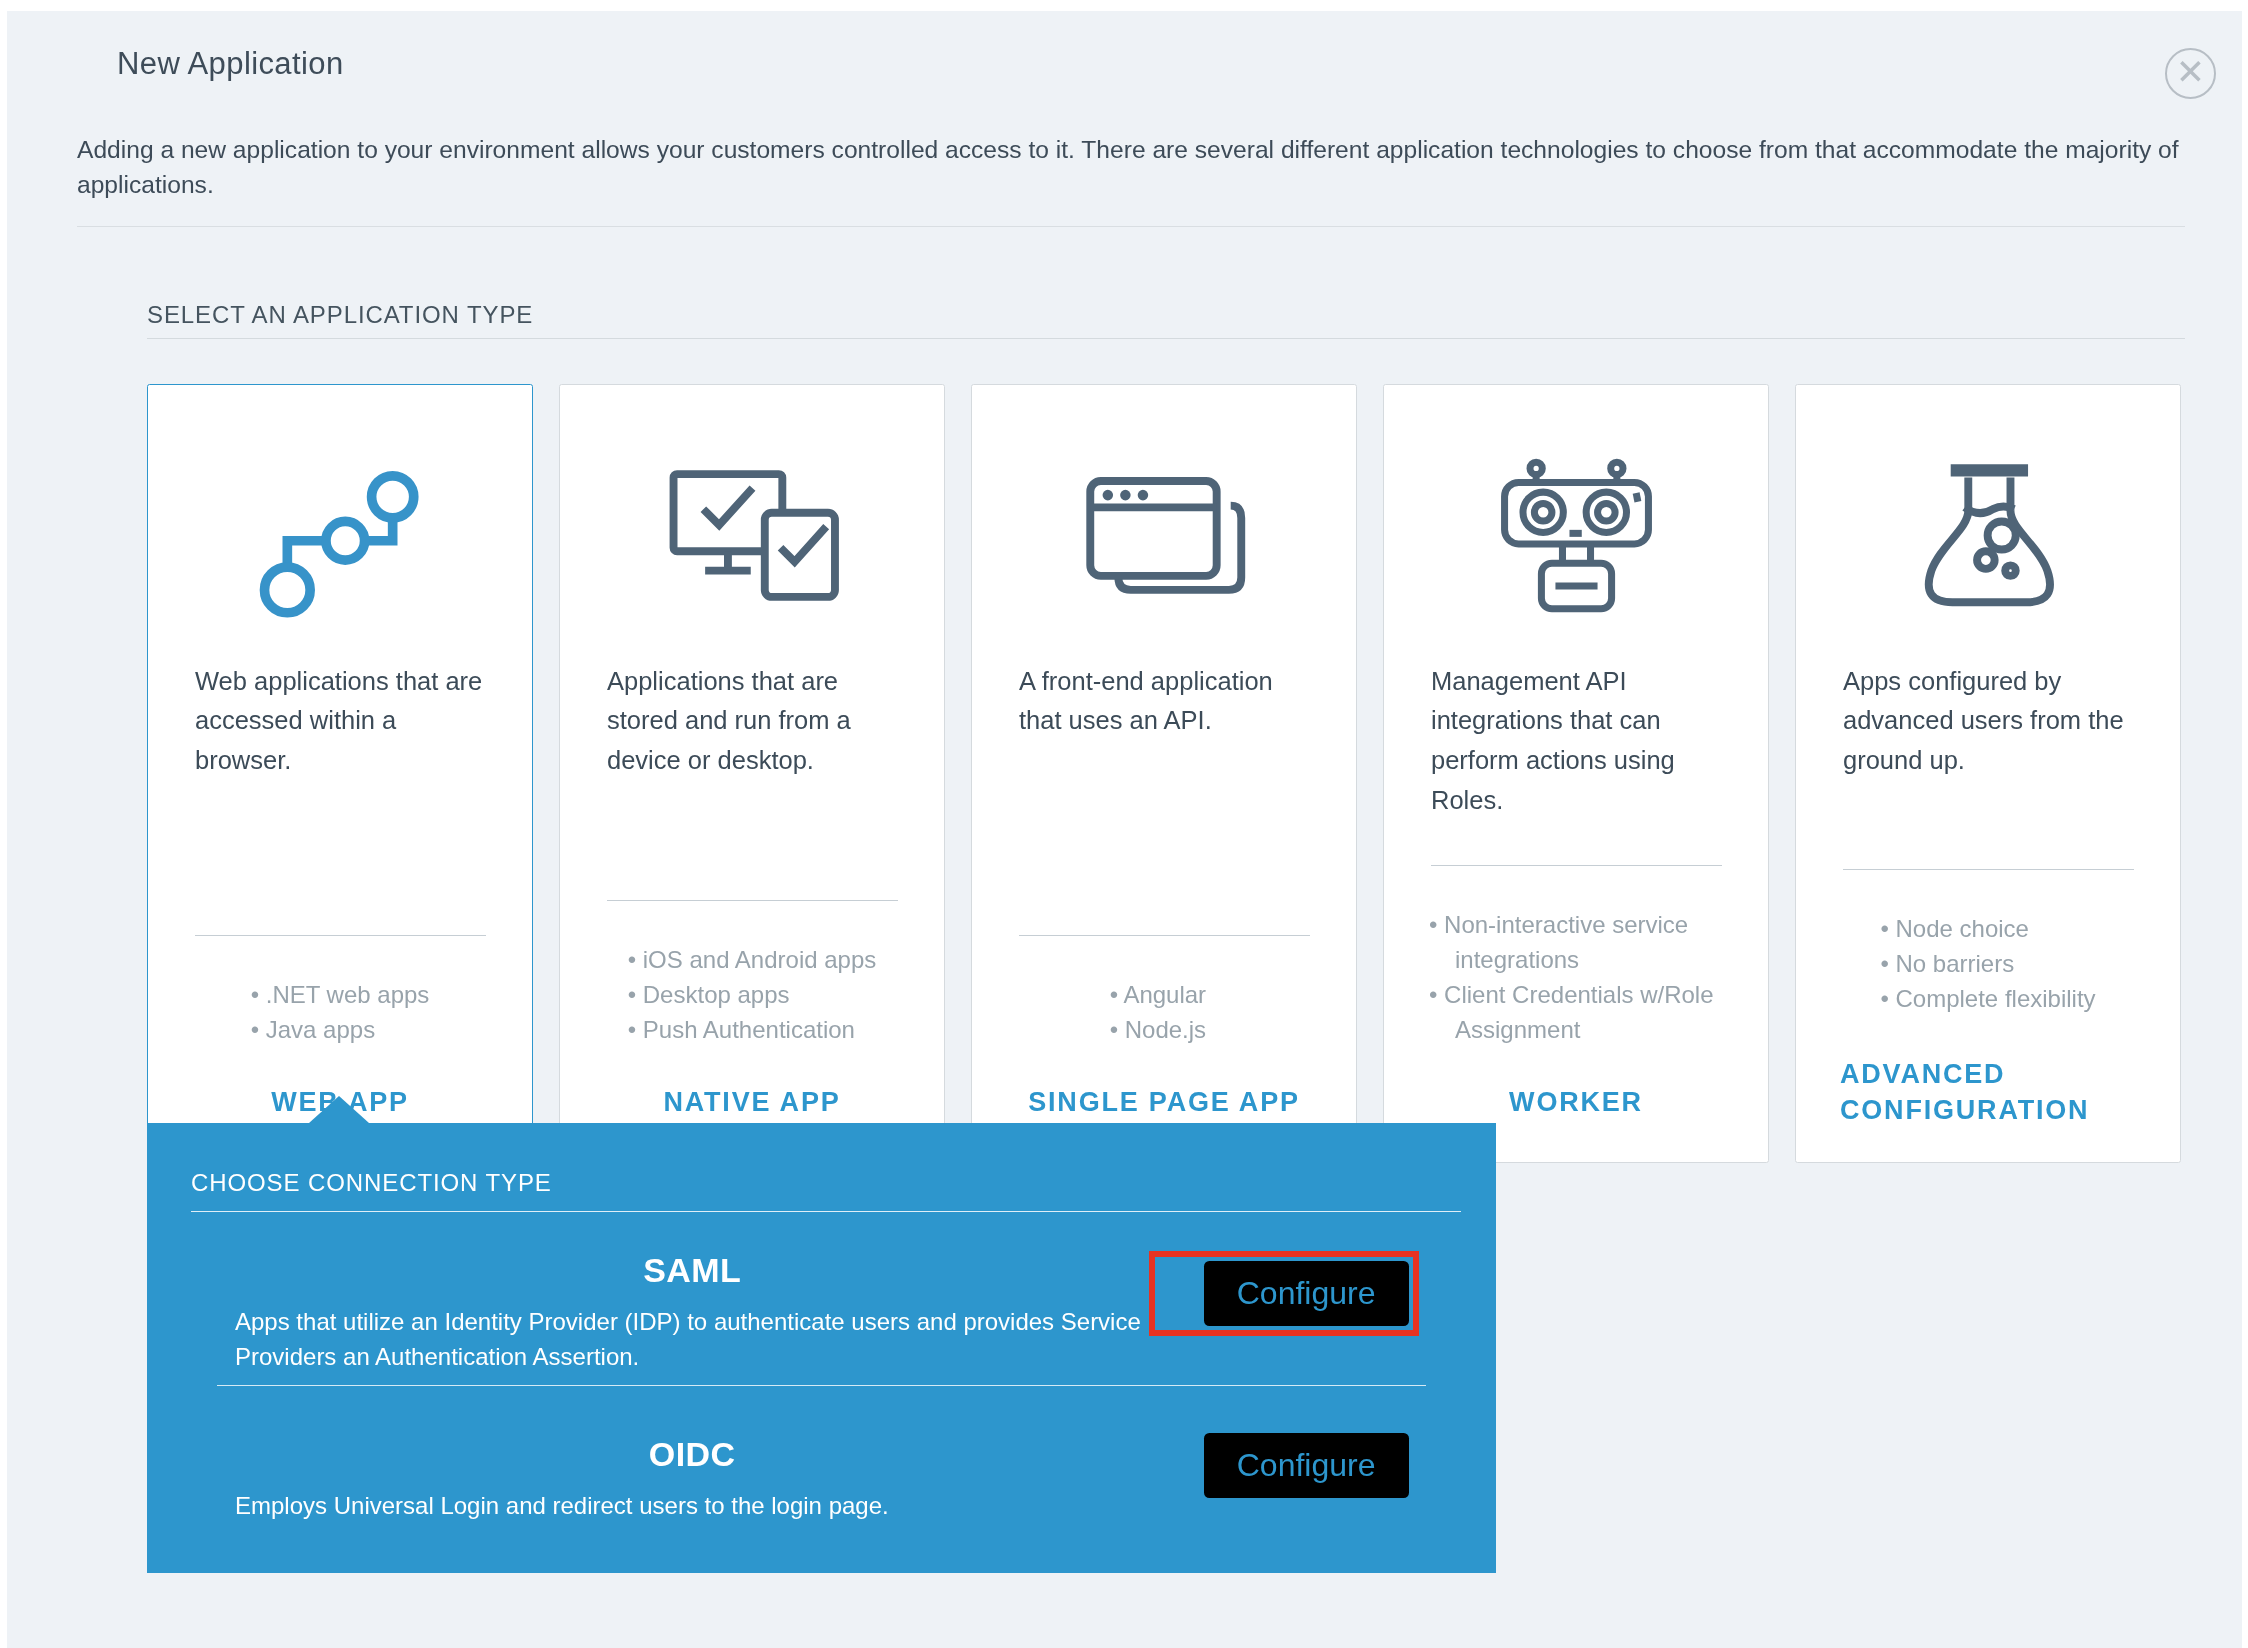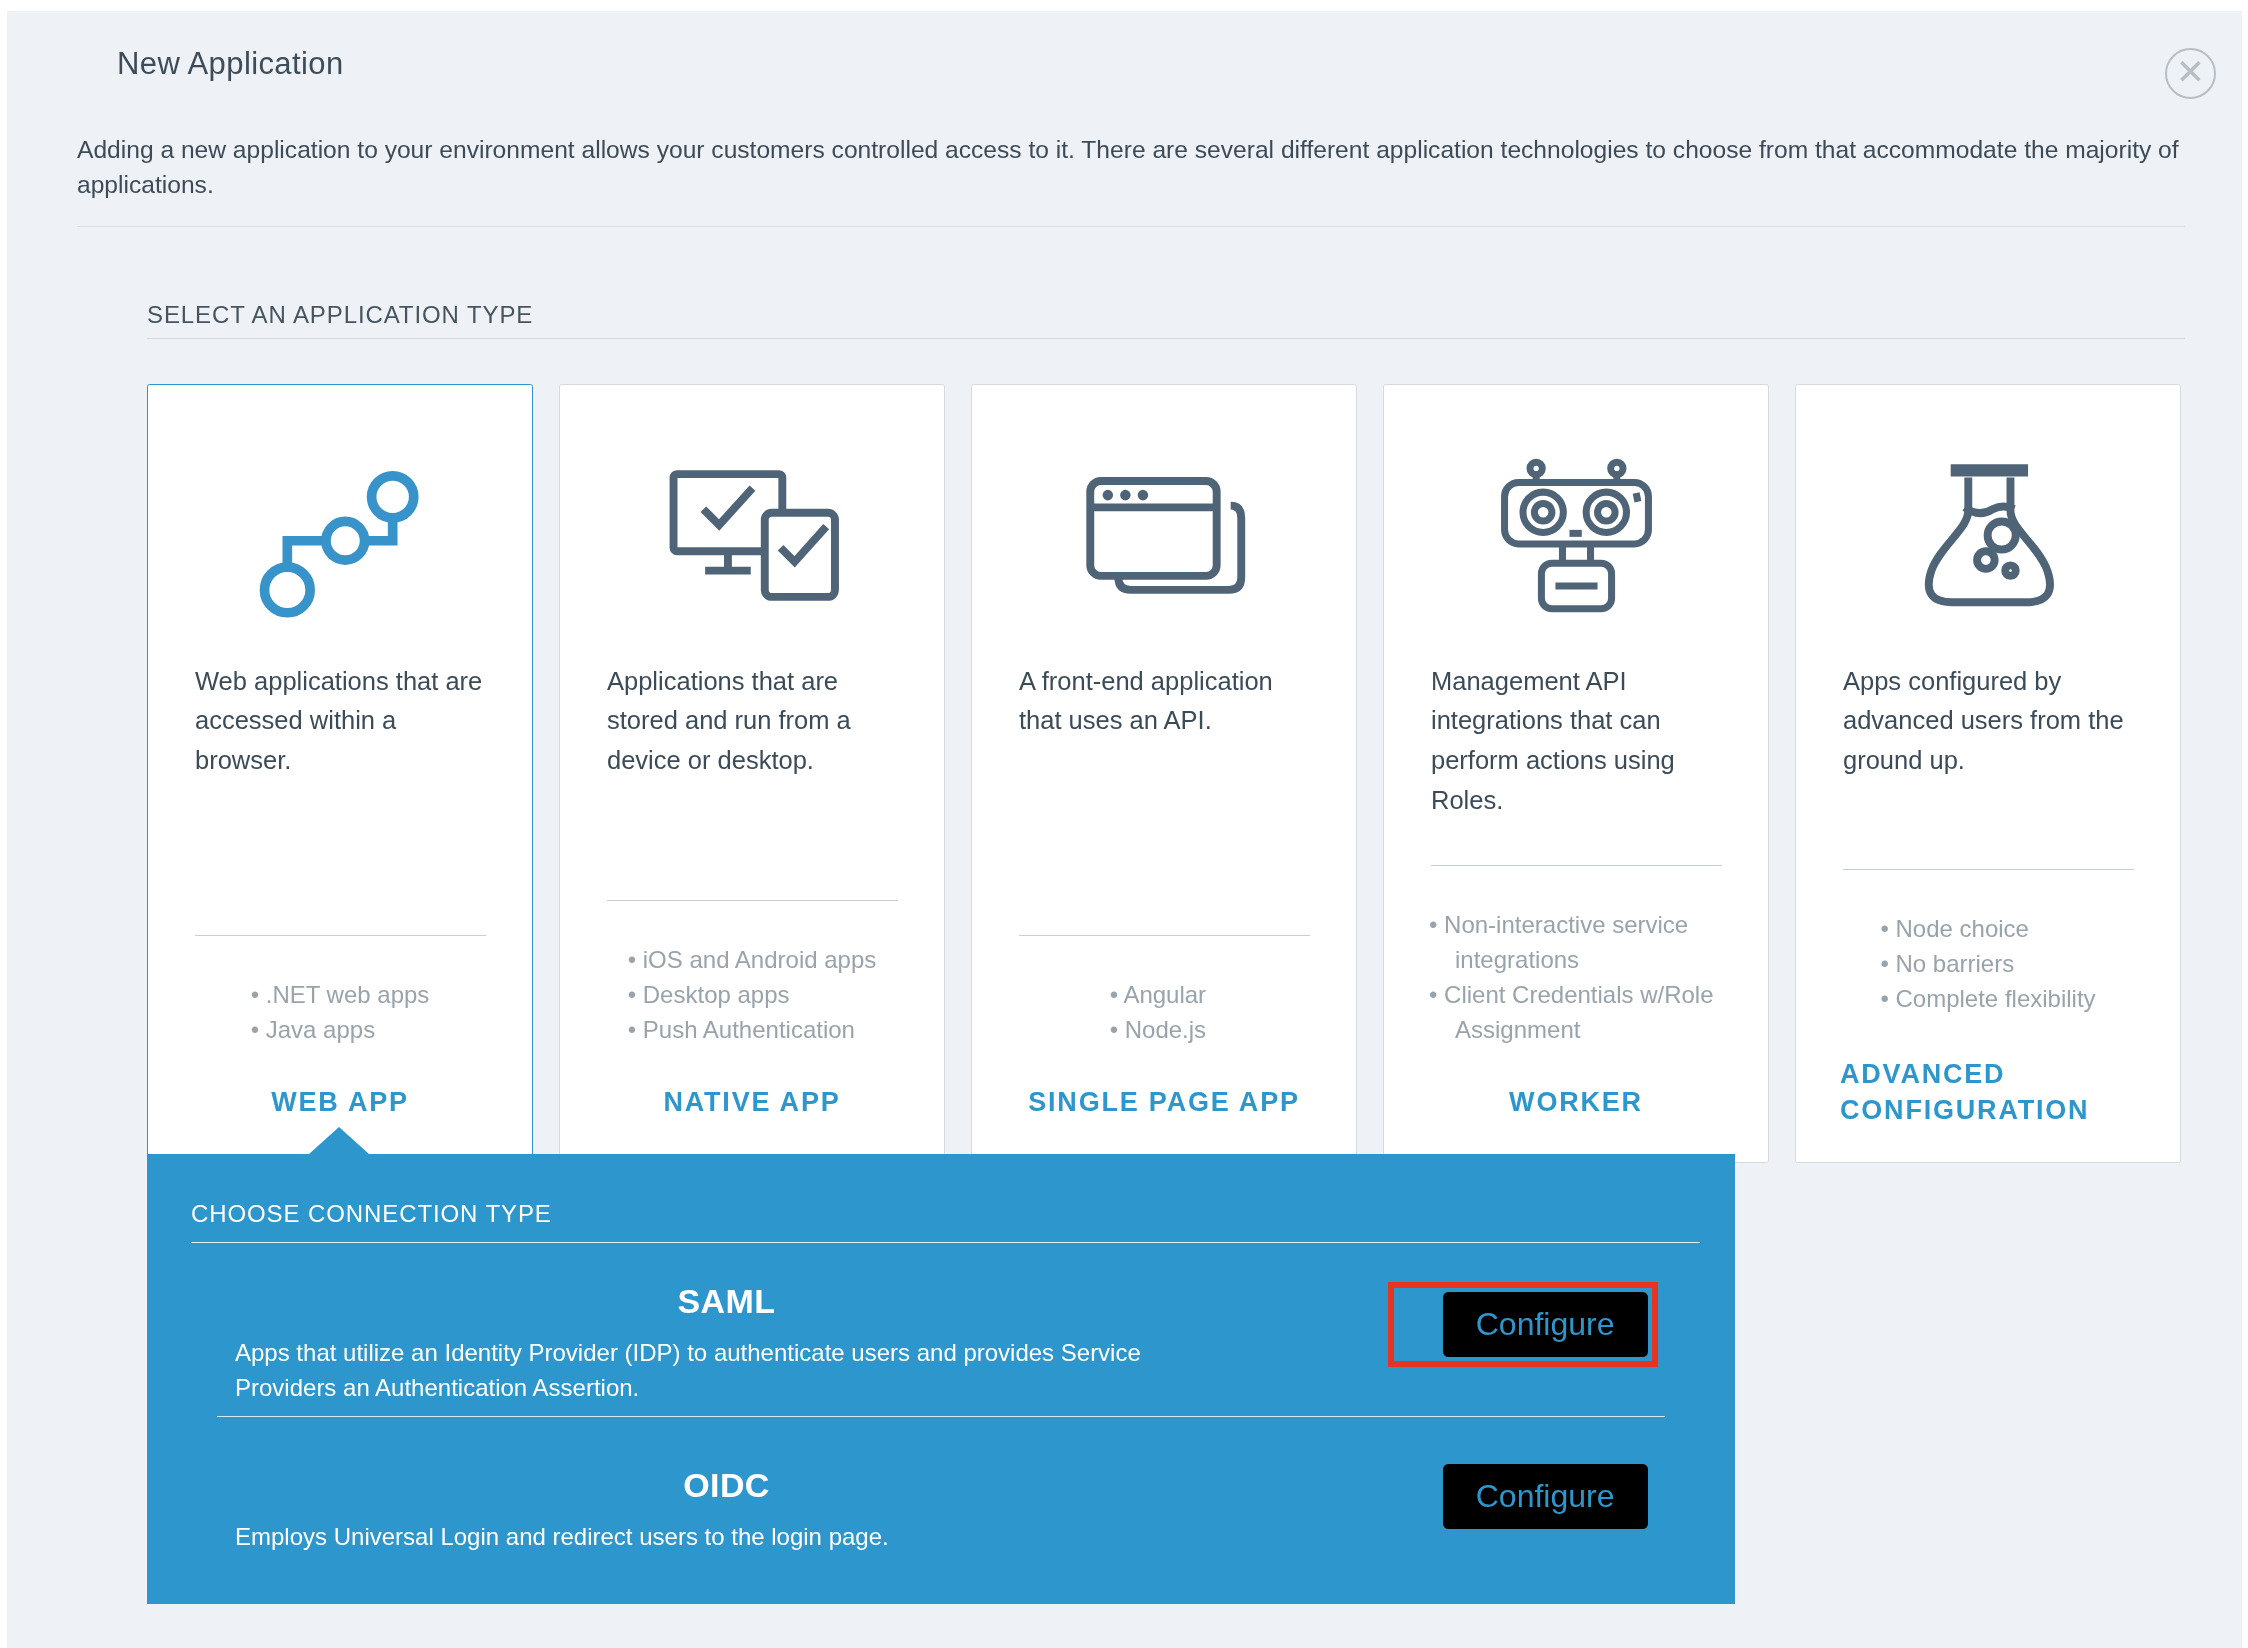--- a/index.html
+++ b/index.html
@@ -29,21 +29,21 @@
   .card-bullets li { padding-left:26px; text-indent:-26px; }
   .card-bullets li::before { content:"•  "; }
   .card-label { margin:39px 0 44px 0; text-align:center; font-size:27px; font-weight:bold; letter-spacing:1.8px; color:#2d96cd; }
   .card-label.left { text-align:left; padding:0 26px 0 44px; margin-bottom:33px; line-height:1.35; }
 
   .icon-svg { display:block; }
   .stroke-blue { stroke:#3793c9; }
   .stroke-slate { stroke:#4f6477; }
 
   
-  .conn-panel { position:absolute; left:140px; top:1143px; width:1588px; height:450px; background:#2d96cd; }
+  .conn-panel { position:absolute; left:140px; top:1112px; width:1349px; height:450px; background:#2d96cd; }
   .conn-arrow { position:absolute; left:162px; top:-27px; width:0; height:0; border-left:30px solid transparent; border-right:30px solid transparent; border-bottom:27px solid #2d96cd; }
   .conn-header { margin:46px 0 0 44px; font-size:24px; color:#ffffff; letter-spacing:0.9px; }
   .conn-header-hr { margin:14px 35px 0 44px; border-top:1.8px solid rgba(255,255,255,0.85); }
   .conn-row { display:flex; padding:39px 77px 0 88px; }
   .conn-row.second { padding-top:49px; }
   .conn-text { flex:1 1 auto; max-width:983px; }
   .conn-name { font-size:34px; font-weight:bold; color:#ffffff; margin-bottom:14px; letter-spacing:0.4px;text-align:center; }
   .conn-desc { font-size:24px; line-height:1.48; color:#ffffff; max-width:957px; }
   .conn-row-hr { margin:10.5px 70px 0 70px; border-top:1.8px solid rgba(255,255,255,0.8); }
   .btn-ring { margin-left:auto; flex-shrink:0; border:6.1px solid transparent; padding:4.4px; align-self:flex-start; }

